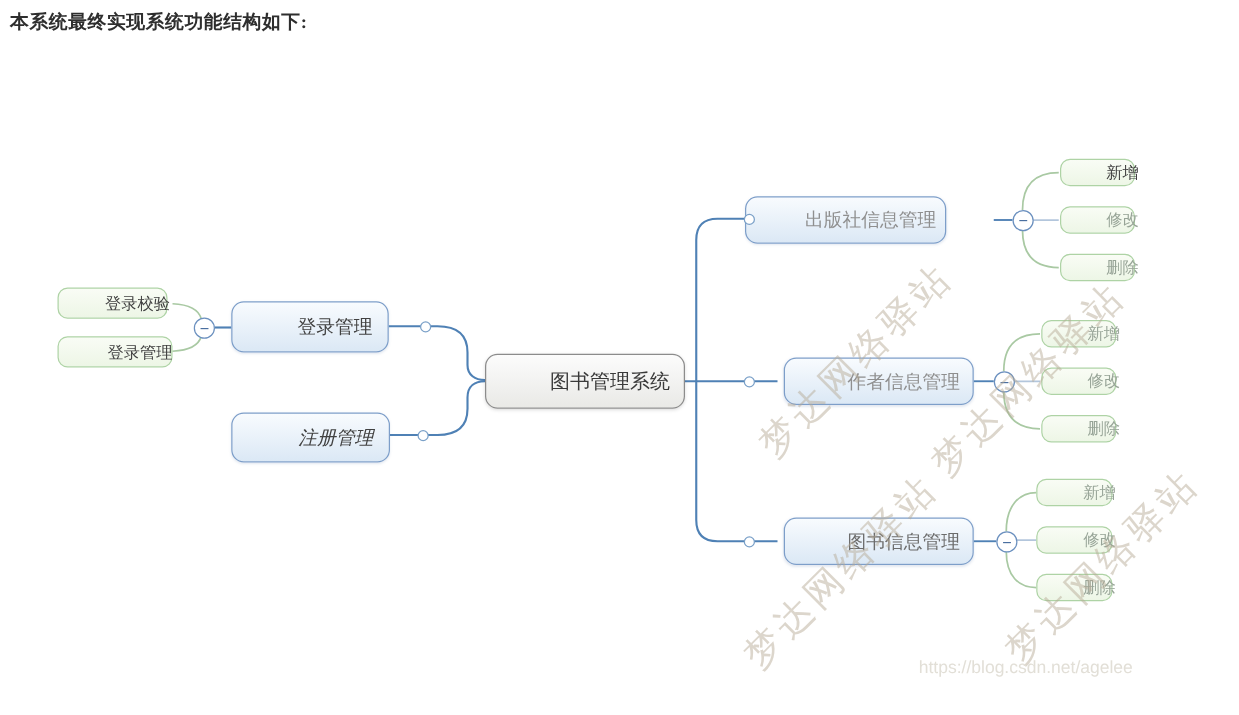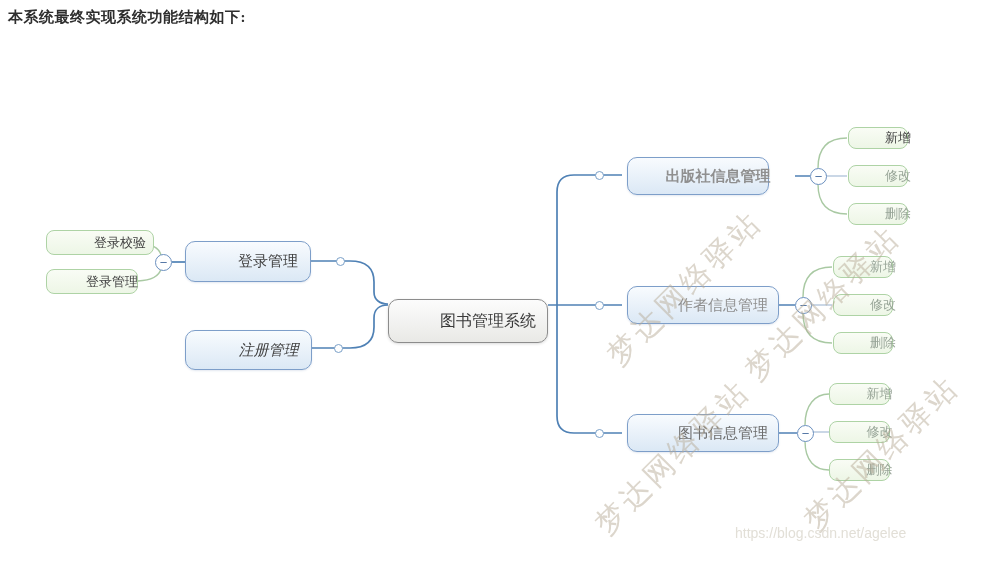--- a/index.html
+++ b/index.html
@@ -108,38 +108,38 @@
     <path d="M803,297 C803,277 813,267 832,267" fill="none" stroke="#a9c9a3" stroke-width="1.4"></path>
     <path d="M803,313 C803,333 813,343 832,343" fill="none" stroke="#a9c9a3" stroke-width="1.4"></path>
     <path d="M805,425 C805,405 815,394 829,394" fill="none" stroke="#a9c9a3" stroke-width="1.4"></path>
     <path d="M805,441 C805,461 815,470 829,470" fill="none" stroke="#a9c9a3" stroke-width="1.4"></path>
 
     <path d="M826,176 H847" fill="none" stroke="#b3c6dc" stroke-width="1.4"></path>
     <path d="M811,305 H832" fill="none" stroke="#b3c6dc" stroke-width="1.4"></path>
     <path d="M813,432 H829" fill="none" stroke="#b3c6dc" stroke-width="1.4"></path>
   </svg>
 
-  <div class="node leaf" style="left:46px; top:230px; width:108px; height:25px;">登录校验</div>
+  <div class="node leaf" style="left:46px; top:230px; width:88px; height:25px;">登录校验</div>
   <div class="node leaf" style="left:46px; top:269px; width:92px; height:25px;">登录管理</div>
 
   <div class="collapse" style="left:155px; top:254px;">−</div>
 
   <div class="node blue" style="left:185px; top:241px; width:126px; height:41px;">登录管理</div>
   <div class="node blue" style="left:185px; top:330px; width:127px; height:40px;font-style:italic;">注册管理</div>
 
   <div class="dot" style="left:336px; top:257px;"></div>
   <div class="dot" style="left:334px; top:344px;"></div>
 
-  <div class="node root" style="left:388px; top:283px; width:160px; height:44px;margin-top:16px;">图书管理系统</div>
+  <div class="node root" style="left:388px; top:283px; width:160px; height:44px;">图书管理系统</div>
 
   <div class="dot" style="left:595px; top:171px;"></div>
   <div class="dot" style="left:595px; top:301px;"></div>
   <div class="dot" style="left:595px; top:429px;"></div>
 
-  <div class="node blue muted" style="left:627px; top:157px; width:142px; height:38px;font-weight:bold;">出版社信息管理</div>
+  <div class="node blue muted" style="left:596px; top:157px; width:161px; height:38px;">出版社信息管理</div>
   <div class="node blue semi" style="left:627px; top:414px; width:152px; height:38px;">图书信息管理</div>
   <div class="node blue muted" style="left:627px; top:286px; width:152px; height:38px;">作者信息管理</div>
 
   <div class="collapse" style="left:810px; top:168px;">−</div>
   <div class="collapse" style="left:795px; top:297px;">−</div>
   <div class="collapse" style="left:797px; top:425px;">−</div>
 
   <div class="node leaf" style="left:848px; top:127px; width:60px; height:22px;">新增</div>
   <div class="node leaf muted" style="left:848px; top:165px; width:60px; height:22px;">修改</div>
   <div class="node leaf muted" style="left:848px; top:203px; width:60px; height:22px;">删除</div>

